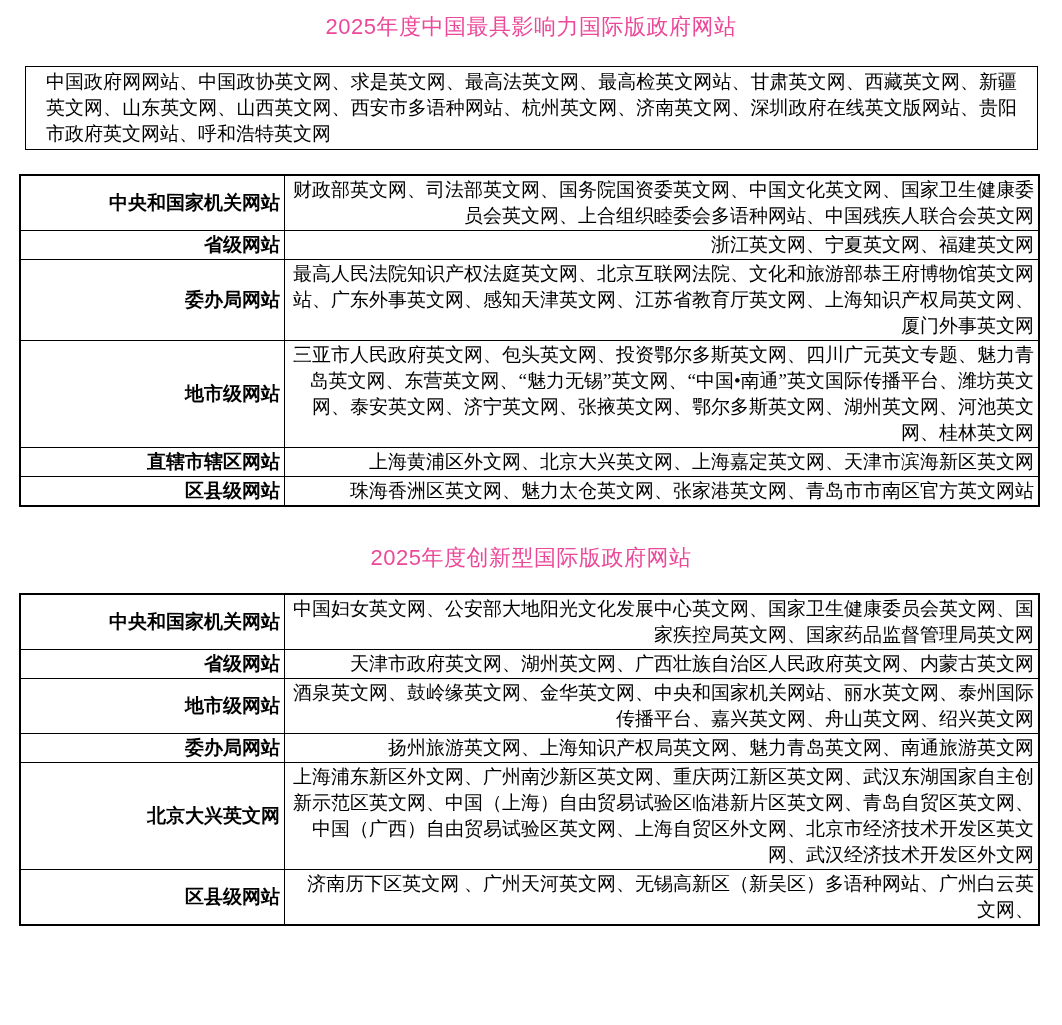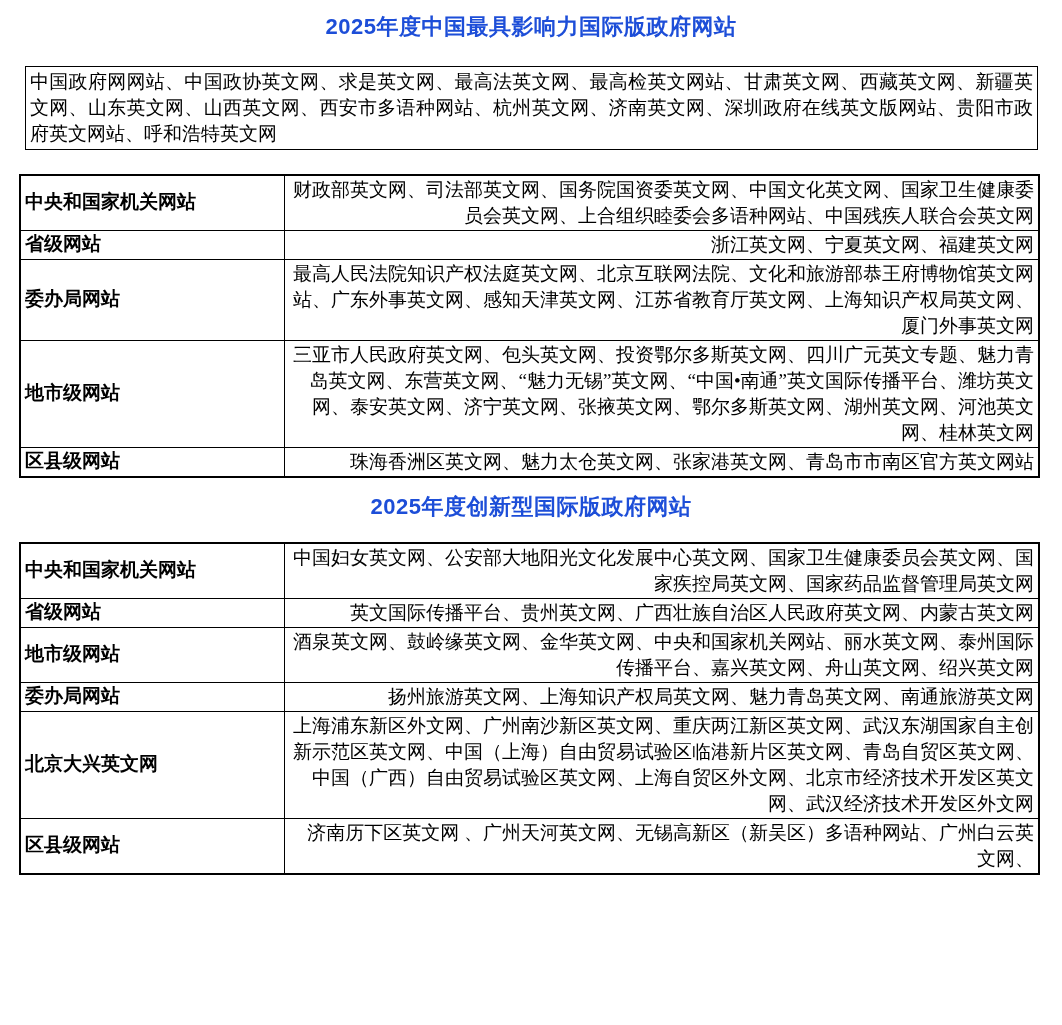--- a/index.html
+++ b/index.html
@@ -12,38 +12,38 @@
     width: 1062px;
     height: 1025px;
     background: #ffffff;
     color: #000000;
     font-family: "Liberation Serif", serif;
     overflow: hidden;
   }
   h1.sec-title {
     margin: 0;
     text-align: center;
-    color: #1d4ed8;
+    color: #ec4899;
     font-size: 22px;
     line-height: 26px;
-    font-weight: bold;
+    font-weight: normal;
     font-family: "Liberation Sans", sans-serif;
     letter-spacing: 0.5px;
   }
   #title-influential { margin-top: 14px; }
   #title-leading    { margin-top: 30px; }
-  #title-innovative { margin-top: 16px; }
+  #title-innovative { margin-top: 38px; }
 
   .para-box {
     box-sizing: border-box;
     margin-left: 25px;
     margin-top: 26px;
     width: 1013px;
     border: 1px solid #000000;
-    padding: 2px 4px;
+    padding: 2px 20px;
     font-size: 19px;
     line-height: 26px;
     text-align: justify;
   }
 
   table.award-table {
     margin-left: 19px;
     margin-top: 24px;
     width: 1021px;
     border-collapse: collapse;
@@ -54,23 +54,23 @@
   }
   #table-innovative { margin-top: 22px; }
   table.award-table td {
     border: 1px solid #000000;
     padding: 1px 4px;
     vertical-align: middle;
     word-break: break-all;
   }
   td.cat {
     width: 255px;
-    text-align: left;
+    text-align: right;
     font-weight: bold;
-    font-family: Liberation Mono, monospace;
+    font-family: Liberation Serif, serif;
     padding: 1px 2px;
   }
   td.sites {
     text-align: right;
   }
 </style>
 </head>
 <body>
 
 <div class="page">
@@ -94,37 +94,41 @@
       </tr>
       <tr>
         <td class="cat">委办局网站</td>
         <td class="sites">最高人民法院知识产权法庭英文网、北京互联网法院、文化和旅游部恭王府博物馆英文网站、广东外事英文网、感知天津英文网、江苏省教育厅英文网、上海知识产权局英文网、厦门外事英文网</td>
       </tr>
       <tr>
         <td class="cat">地市级网站</td>
         <td class="sites">三亚市人民政府英文网、包头英文网、投资鄂尔多斯英文网、四川广元英文专题、魅力青岛英文网、东营英文网、“魅力无锡”英文网、“中国•南通”英文国际传播平台、潍坊英文网、泰安英文网、济宁英文网、张掖英文网、鄂尔多斯英文网、湖州英文网、河池英文网、桂林英文网</td>
       </tr>
       <tr>
+        <td class="cat">直辖市辖区网站</td>
+        <td class="sites">上海黄浦区外文网、北京大兴英文网、上海嘉定英文网、天津市滨海新区英文网</td>
+      </tr>
+      <tr>
         <td class="cat">区县级网站</td>
         <td class="sites">珠海香洲区英文网、魅力太仓英文网、张家港英文网、青岛市市南区官方英文网站</td>
       </tr>
     </tbody>
   </table>
 
   <h1 class="sec-title" id="title-innovative">2025年度创新型国际版政府网站</h1>
 
   <table class="award-table" id="table-innovative">
     <tbody>
       <tr>
         <td class="cat">中央和国家机关网站</td>
         <td class="sites">中国妇女英文网、公安部大地阳光文化发展中心英文网、国家卫生健康委员会英文网、国家疾控局英文网、国家药品监督管理局英文网</td>
       </tr>
       <tr>
         <td class="cat">省级网站</td>
-        <td class="sites">英文国际传播平台、贵州英文网、广西壮族自治区人民政府英文网、内蒙古英文网</td>
+        <td class="sites">天津市政府英文网、湖州英文网、广西壮族自治区人民政府英文网、内蒙古英文网</td>
       </tr>
       <tr>
         <td class="cat">地市级网站</td>
         <td class="sites">酒泉英文网、鼓岭缘英文网、金华英文网、中央和国家机关网站、丽水英文网、泰州国际传播平台、嘉兴英文网、舟山英文网、绍兴英文网</td>
       </tr>
       <tr>
         <td class="cat">委办局网站</td>
         <td class="sites">扬州旅游英文网、上海知识产权局英文网、魅力青岛英文网、南通旅游英文网</td>
       </tr>
       <tr>

